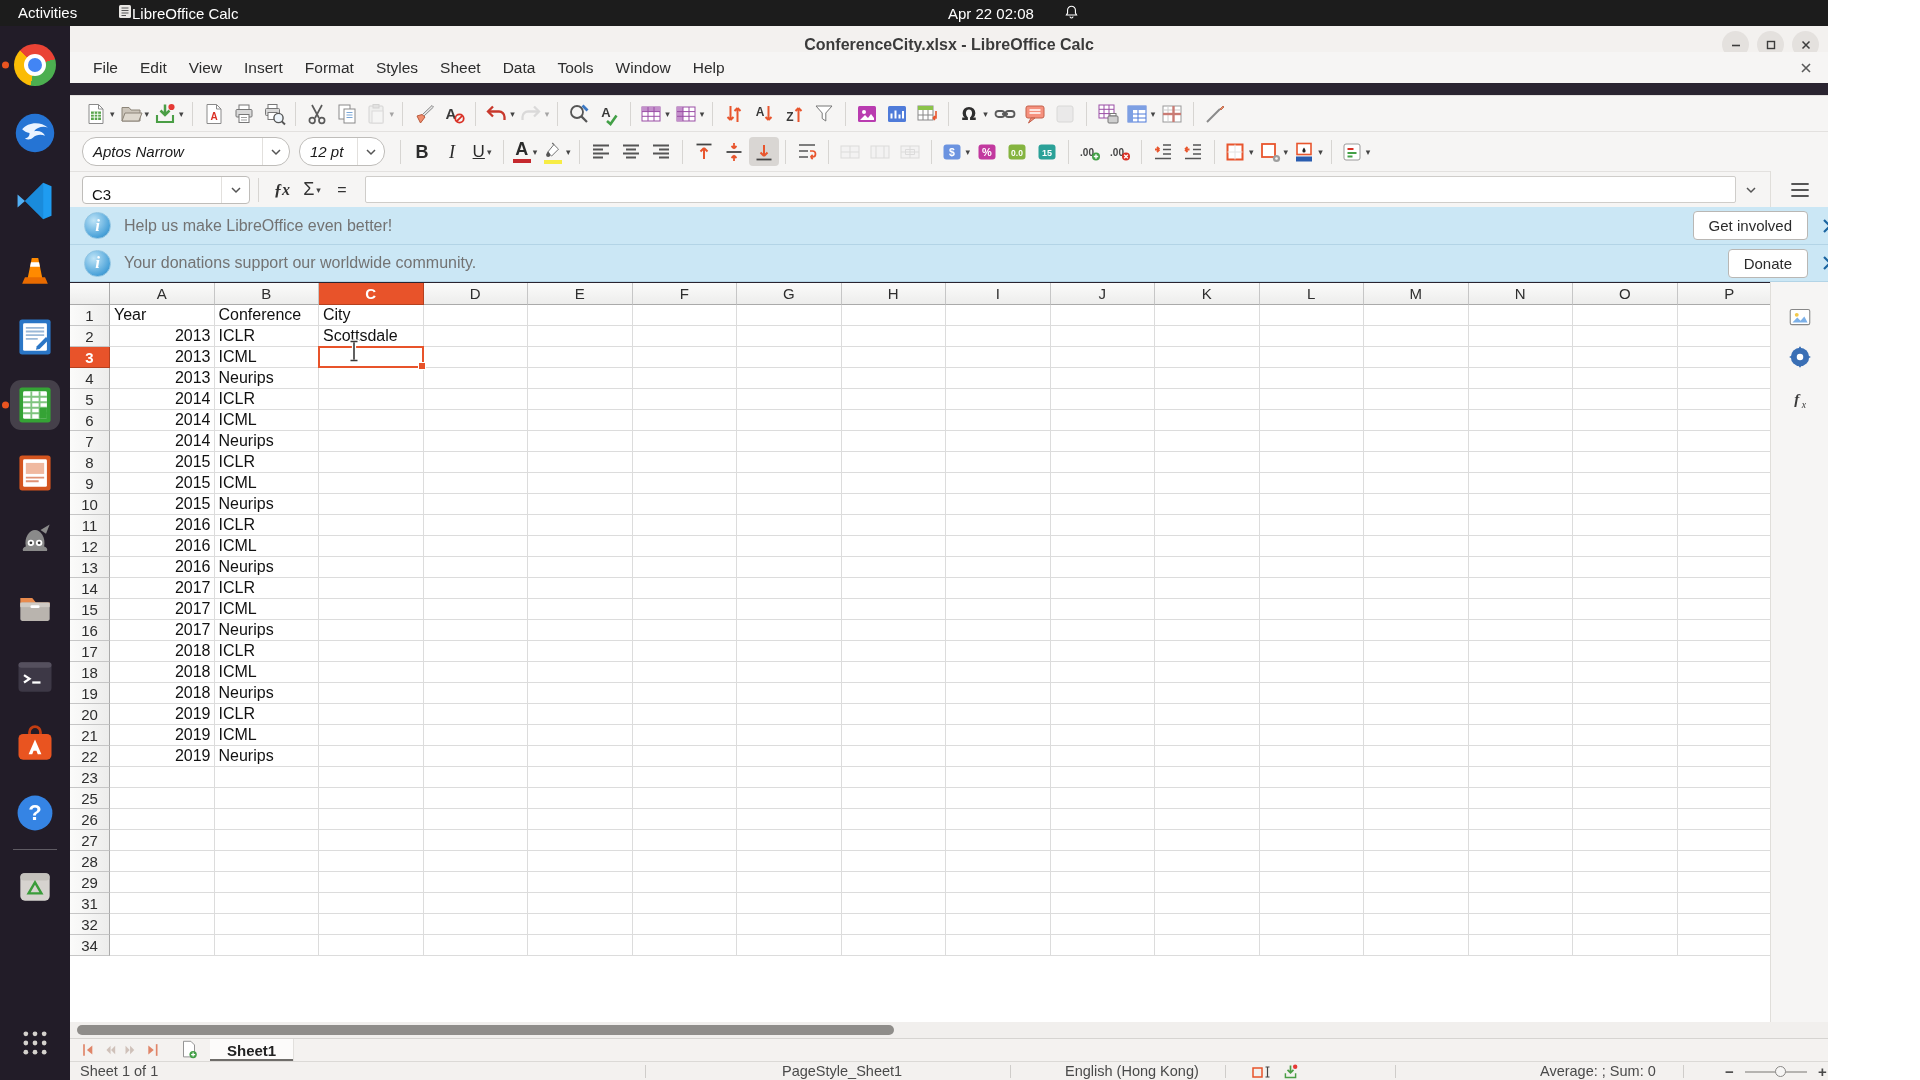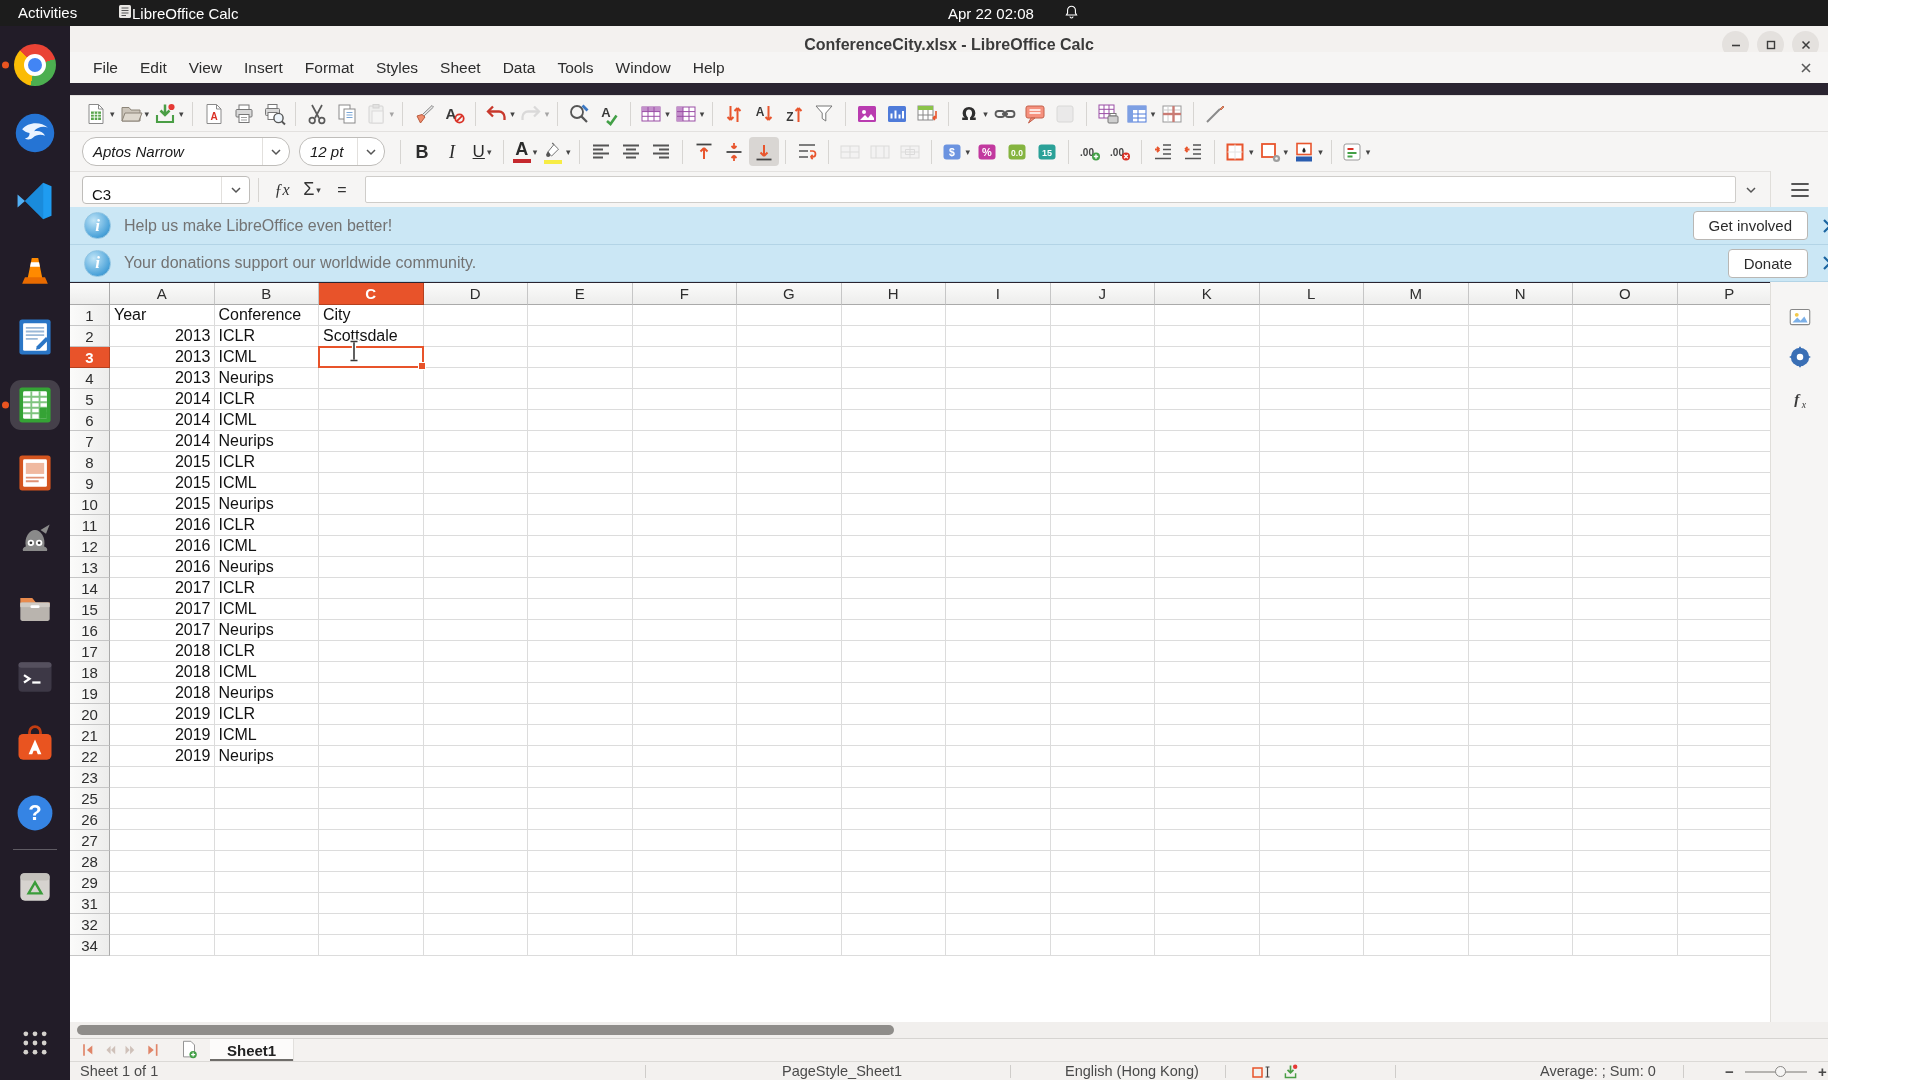--- a/index.html
+++ b/index.html
@@ -57,21 +57,21 @@
 .b-underline .tb-letter{text-decoration:underline;font-size:17px}
 .stack{display:flex;flex-direction:column;align-items:center;gap:1px}
 .cbar{width:18px;height:4px}
 
 
 .formulabar{position:absolute;left:70px;top:171px;right:0;height:36px;background:#f6f5f4;border-top:1px solid #e3e1df;display:flex;align-items:center;padding-left:12px;padding-right:62px}
 .namebox{width:168px;height:28px;background:#fff;border:1px solid #bfbdba;border-radius:4px;display:flex;align-items:flex-end;font-size:15px;color:#111;padding-left:9px;flex:none}
 .nb-dd{margin-left:auto;width:28px;height:100%;border-left:1px solid #e2e0dd;display:flex;align-items:center;justify-content:center}
 .fsep{width:1px;height:24px;background:#d7d5d2;margin:0 8px;flex:none}
 .fbtn{min-width:24px;display:flex;align-items:center;justify-content:center;font-size:16px;color:#333;margin:0 3px;flex:none}
-.fx{font-style:italic;font-family:"Liberation Serif",serif;font-weight:normal}
+.fx{font-style:italic;font-family:"Liberation Serif",serif;font-weight:bold}
 .sum{font-size:18px}
 .finput{flex:1;height:27px;margin-left:8px;background:#fff;border:1px solid #cfcdca;border-radius:2px;padding:0 8px;font-size:15px;font-family:inherit}
 .fexpand{width:30px;display:flex;justify-content:center;flex:none}
 
 
 .notif{position:absolute;left:70px;width:1792px;background:#cbe7f5;display:flex;align-items:center;padding:0 14px;border-bottom:1px solid #b3d4e6;z-index:3}
 .ninfo{width:27px;height:27px;border-radius:50%;background:radial-gradient(circle at 35% 30%,#bfe4f7,#4aa2d9 70%,#2c7fb6);color:#fff;font-weight:bold;font-style:italic;font-family:"Liberation Serif",serif;display:flex;align-items:center;justify-content:center;font-size:17px;margin-right:13px;border:1px solid #8fc4e2;flex:none}
 .ntext{font-size:16px;color:#737373}
 .nbtn{margin-left:auto;height:29px;padding:0 15px;background:#fff;border:1px solid #b9b7b4;border-radius:4px;font-size:15px;color:#2b2b2b;font-family:inherit}
 .nclose{width:36px;display:flex;justify-content:center;margin-left:4px}

